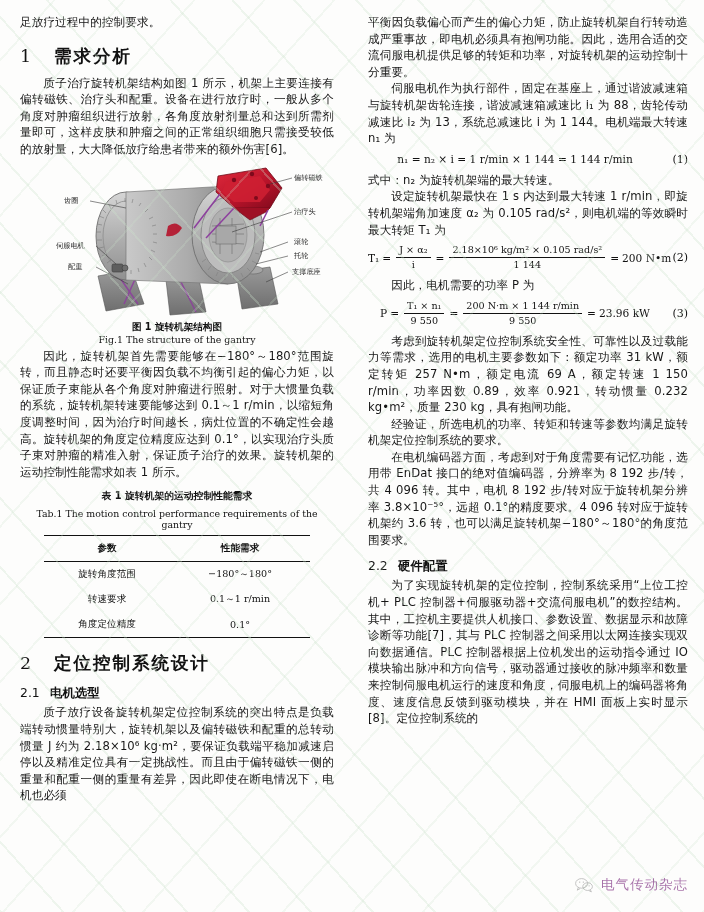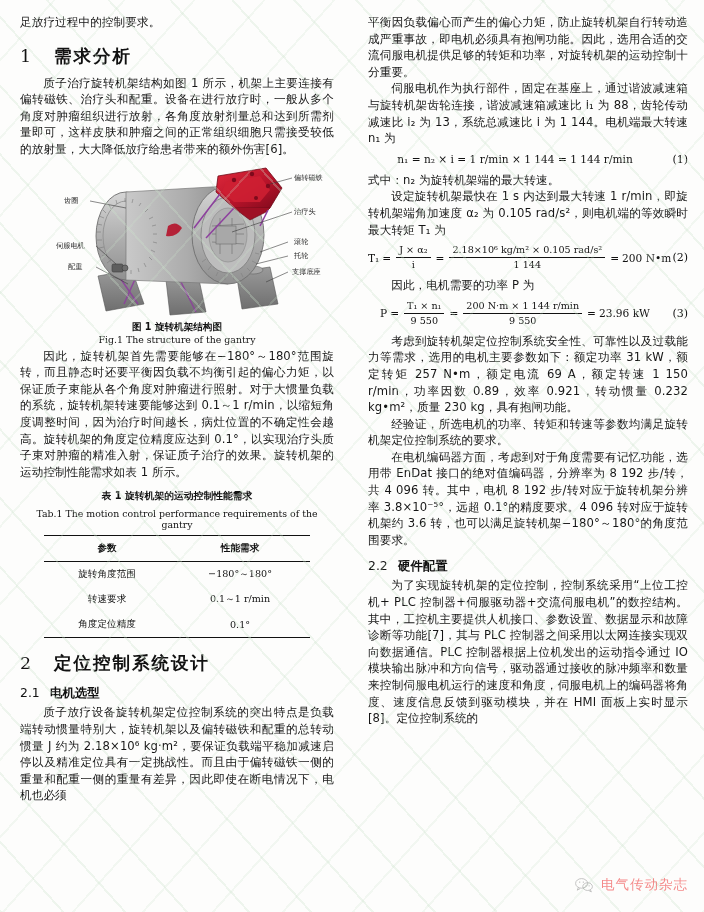--- a/index.html
+++ b/index.html
@@ -193,21 +193,21 @@
     right: 16px;
     bottom: 18px;
     display: flex;
     align-items: center;
     gap: 7px;
     z-index: 4;
     opacity: 0.62;
   }
   .wm .wm-text {
     font-size: 13.5px;
-    color: #ef4444;
+    color: #701a75;
     letter-spacing: 1px;
     font-family: "DejaVu Sans", "Liberation Sans", sans-serif;
   }
   .wm-icon { width: 20px; height: 16px; }
 </style>
 </head>
 <body>
 
 <div id="page">
 

